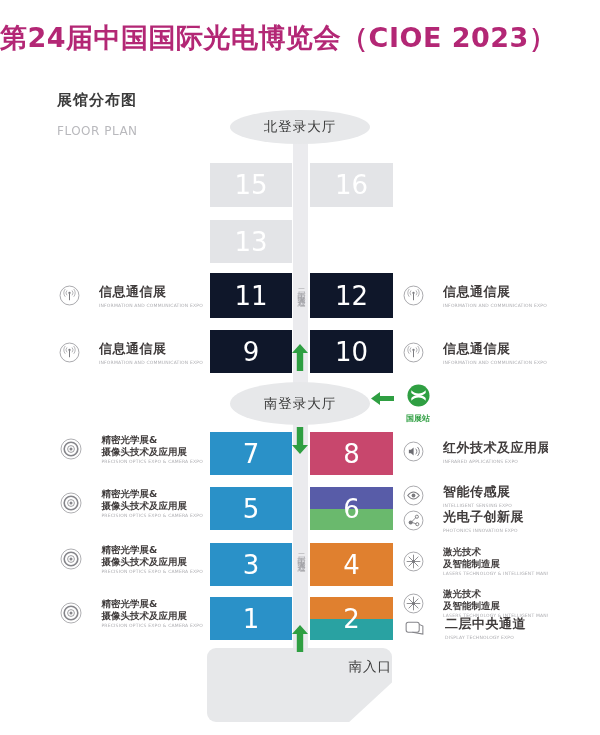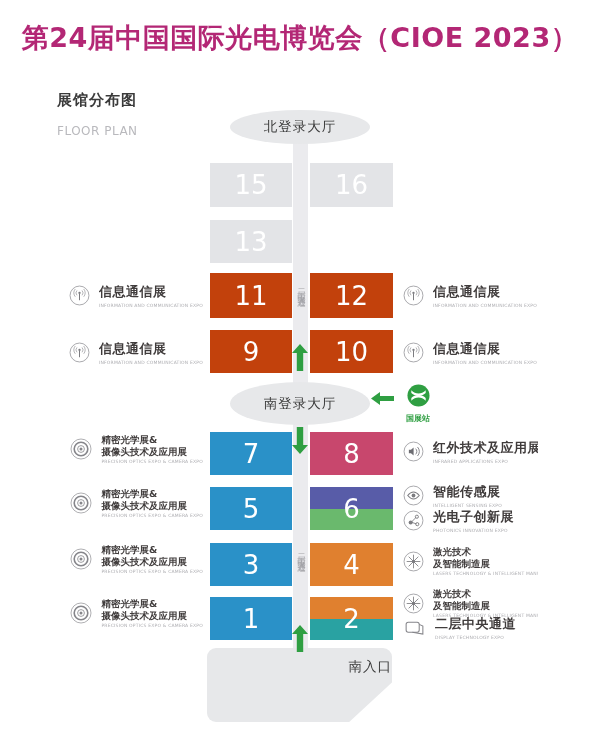--- a/index.html
+++ b/index.html
@@ -1,18 +1,18 @@
 <!DOCTYPE html>
 <html><head>
 <meta charset="utf-8">
 <style>
   html,body{margin:0;padding:0;background:#fff;}
   body{width:600px;height:735px;overflow:hidden;font-family:"DejaVu Sans","Liberation Sans",sans-serif;}
   .page{position:relative;width:600px;height:735px;background:#fff;}
-  .title{position:absolute;top:20px;left:0;width:600px;margin:0;text-align:center;
+  .title{position:absolute;top:20px;left:0;width:600px;margin:0;
          font-size:27px;font-weight:700;color:#b32775;letter-spacing:0.5px;white-space:nowrap;}
   .plan-heading{position:absolute;left:57px;top:91px;}
   .plan-heading .zh{font-size:15px;font-weight:700;color:#3a3a3a;letter-spacing:1px;}
   .plan-heading .en{font-size:12px;color:#b9b9bd;letter-spacing:0.5px;margin-top:14px;}
 
   
   .corridor{position:absolute;left:293px;top:128px;width:15px;height:524px;background:#ebebee;}
   .corridor-text{position:absolute;left:293px;width:15px;writing-mode:vertical-rl;text-orientation:upright;
                  font-size:8.5px;color:#a3a3a8;letter-spacing:2px;text-align:center;}
   .corridor-text.upper{top:240px;height:95px;}
@@ -30,38 +30,38 @@
 
   
   .hall{position:absolute;display:flex;align-items:center;justify-content:center;}
   .hall .num{color:#fff;font-size:26px;font-weight:500;}
   .hall.L{left:210px;width:82px;text-align:center;}
   .hall.R{left:310px;width:83px;}
   .r15-16{top:163px;height:44px;} .r13-14{top:220px;height:43px;}
   .r11-12{top:273px;height:45px;} .r9-10{top:330px;height:43px;}
   .r7-8{top:432px;height:43px;}   .r5-6{top:487px;height:43px;}
   .r3-4{top:543px;height:43px;}   .r1-2{top:597px;height:43px;}
-  .c-gray{background:#e3e4e7;} .c-red{background:#c2410c;} .c-blue{background:#2a91c8;}
+  .c-gray{background:#e3e4e7;} .c-red{background:#0f172a;} .c-blue{background:#2a91c8;}
   .c-rasp{background:#c8476d;}
   .hall.split{flex-direction:column;}
   .hall.split .half{width:100%;height:50%;}
   .half.purple{background:#585ca8;} .half.green{background:#6ab96d;}
   .half.orange{background:#e0802f;} .half.teal{background:#29a2a2;}
   .c-orange{background:#e0802f;}
   .hall.split .num{position:absolute;top:50%;left:50%;transform:translate(-50%,-50%);}
 
   
   .arrow{position:absolute;line-height:0;}
   .arrow.up1{left:292px;top:344px;}
   .arrow.down{left:292px;top:427px;transform:rotate(180deg);}
   .arrow.up2{left:292px;top:625px;}
   .arrow.west{left:371px;top:392px;}
 
   
-  .lbl{position:absolute;display:flex;align-items:center;gap:9px;}
+  .lbl{position:absolute;display:flex;align-items:center;gap:19px;}
   .lbl.toL{right:397px;}
   .lbl.toR{left:403px;}
   .lbl .icon{line-height:0;flex:none;}
   .lbl .txt{display:flex;flex-direction:column;max-width:105px;overflow:hidden;}
   .zh13{font-size:13px;font-weight:700;color:#403c3c;letter-spacing:0.5px;white-space:nowrap;}
   .zh9{font-size:9.5px;font-weight:700;color:#403c3c;line-height:1.25;white-space:nowrap;}
   .tiny{font-size:4.5px;color:#aeaeb2;letter-spacing:0.2px;white-space:nowrap;margin-top:1.5px;}
 
   
   .metro{position:absolute;left:405px;top:384px;width:26px;display:flex;flex-direction:column;align-items:center;}

